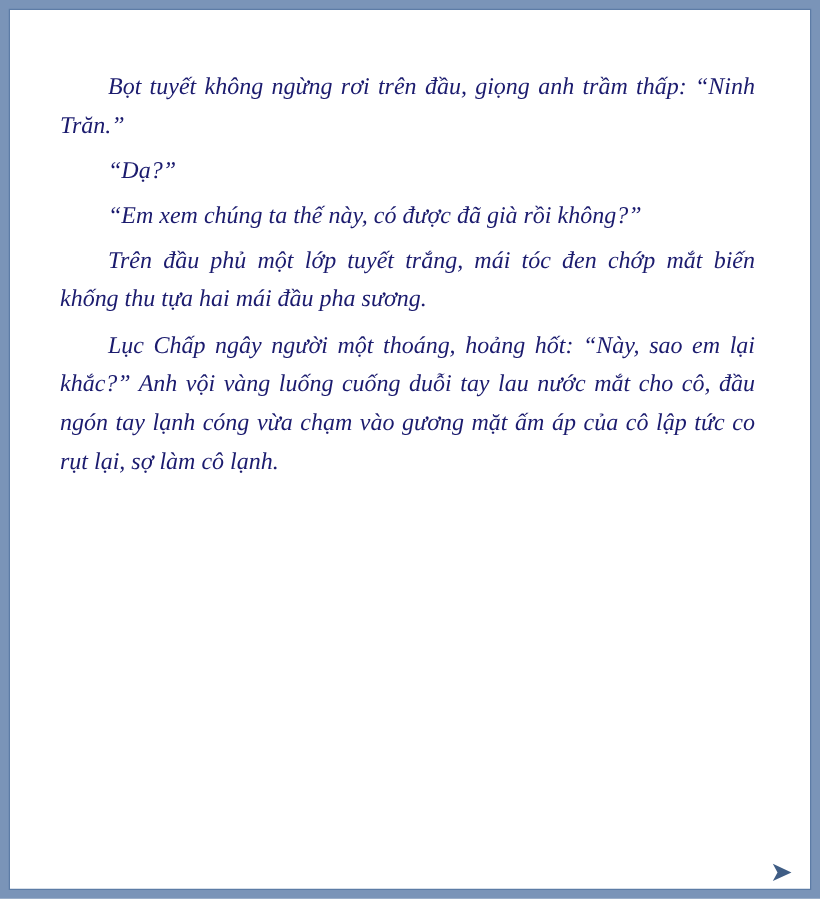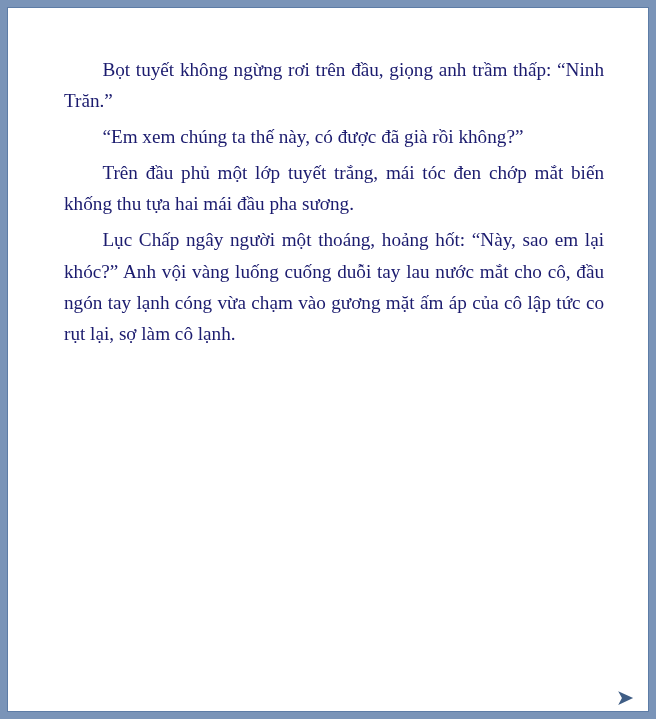--- a/index.html
+++ b/index.html
@@ -16,21 +16,22 @@
   .page-frame {
     position: absolute;
     left: 8px;
     top: 8px;
     width: 640px;
     height: 703px;
     background: #ffffff;
     box-shadow: 0 0 0 1px #5d7ca6;
   }
   .page-body {
-    padding: 46px 44px 0 56px;
+    padding: 46px 44px 0 40px;
+    font-style: italic;
   }
   .para {
     color: #1b1b6e;
     font-size: 19.2px;
     line-height: 1.62;
     text-align: justify;
     text-indent: 2em;
     margin: 0 0 5px 0;
     -webkit-hyphens: none;
     hyphens: none;
@@ -47,19 +48,20 @@
     text-align: center;
     user-select: none;
   }
 </style>
 </head>
 <body>
 
 <div class="page-frame">
   <div class="page-body">
     <p class="para">Bọt tuyết không ngừng rơi trên đầu, giọng anh trầm thấp: “Ninh Trăn.”</p>
+    <p class="para">“Dạ?”</p>
     <p class="para">“Em xem chúng ta thế này, có được đã già rồi không?”</p>
     <p class="para">Trên đầu phủ một lớp tuyết trắng, mái tóc đen chớp mắt biến khống thu tựa hai mái đầu pha sương.</p>
-    <p class="para">Lục Chấp ngây người một thoáng, hoảng hốt: “Này, sao em lại khóc?” Anh vội vàng luống cuống duỗi tay lau nước mắt cho cô, đầu ngón tay lạnh cóng vừa chạm vào gương mặt ấm áp của cô lập tức co rụt lại, sợ làm cô lạnh.</p>
+    <p class="para">Lục Chấp ngây người một thoáng, hoảng hốt: “Này, sao em lại khắc?” Anh vội vàng luống cuống duỗi tay lau nước mắt cho cô, đầu ngón tay lạnh cóng vừa chạm vào gương mặt ấm áp của cô lập tức co rụt lại, sợ làm cô lạnh.</p>
   </div>
 </div>
 
 <div class="next-arrow">➤</div>
 
 </body></html>

